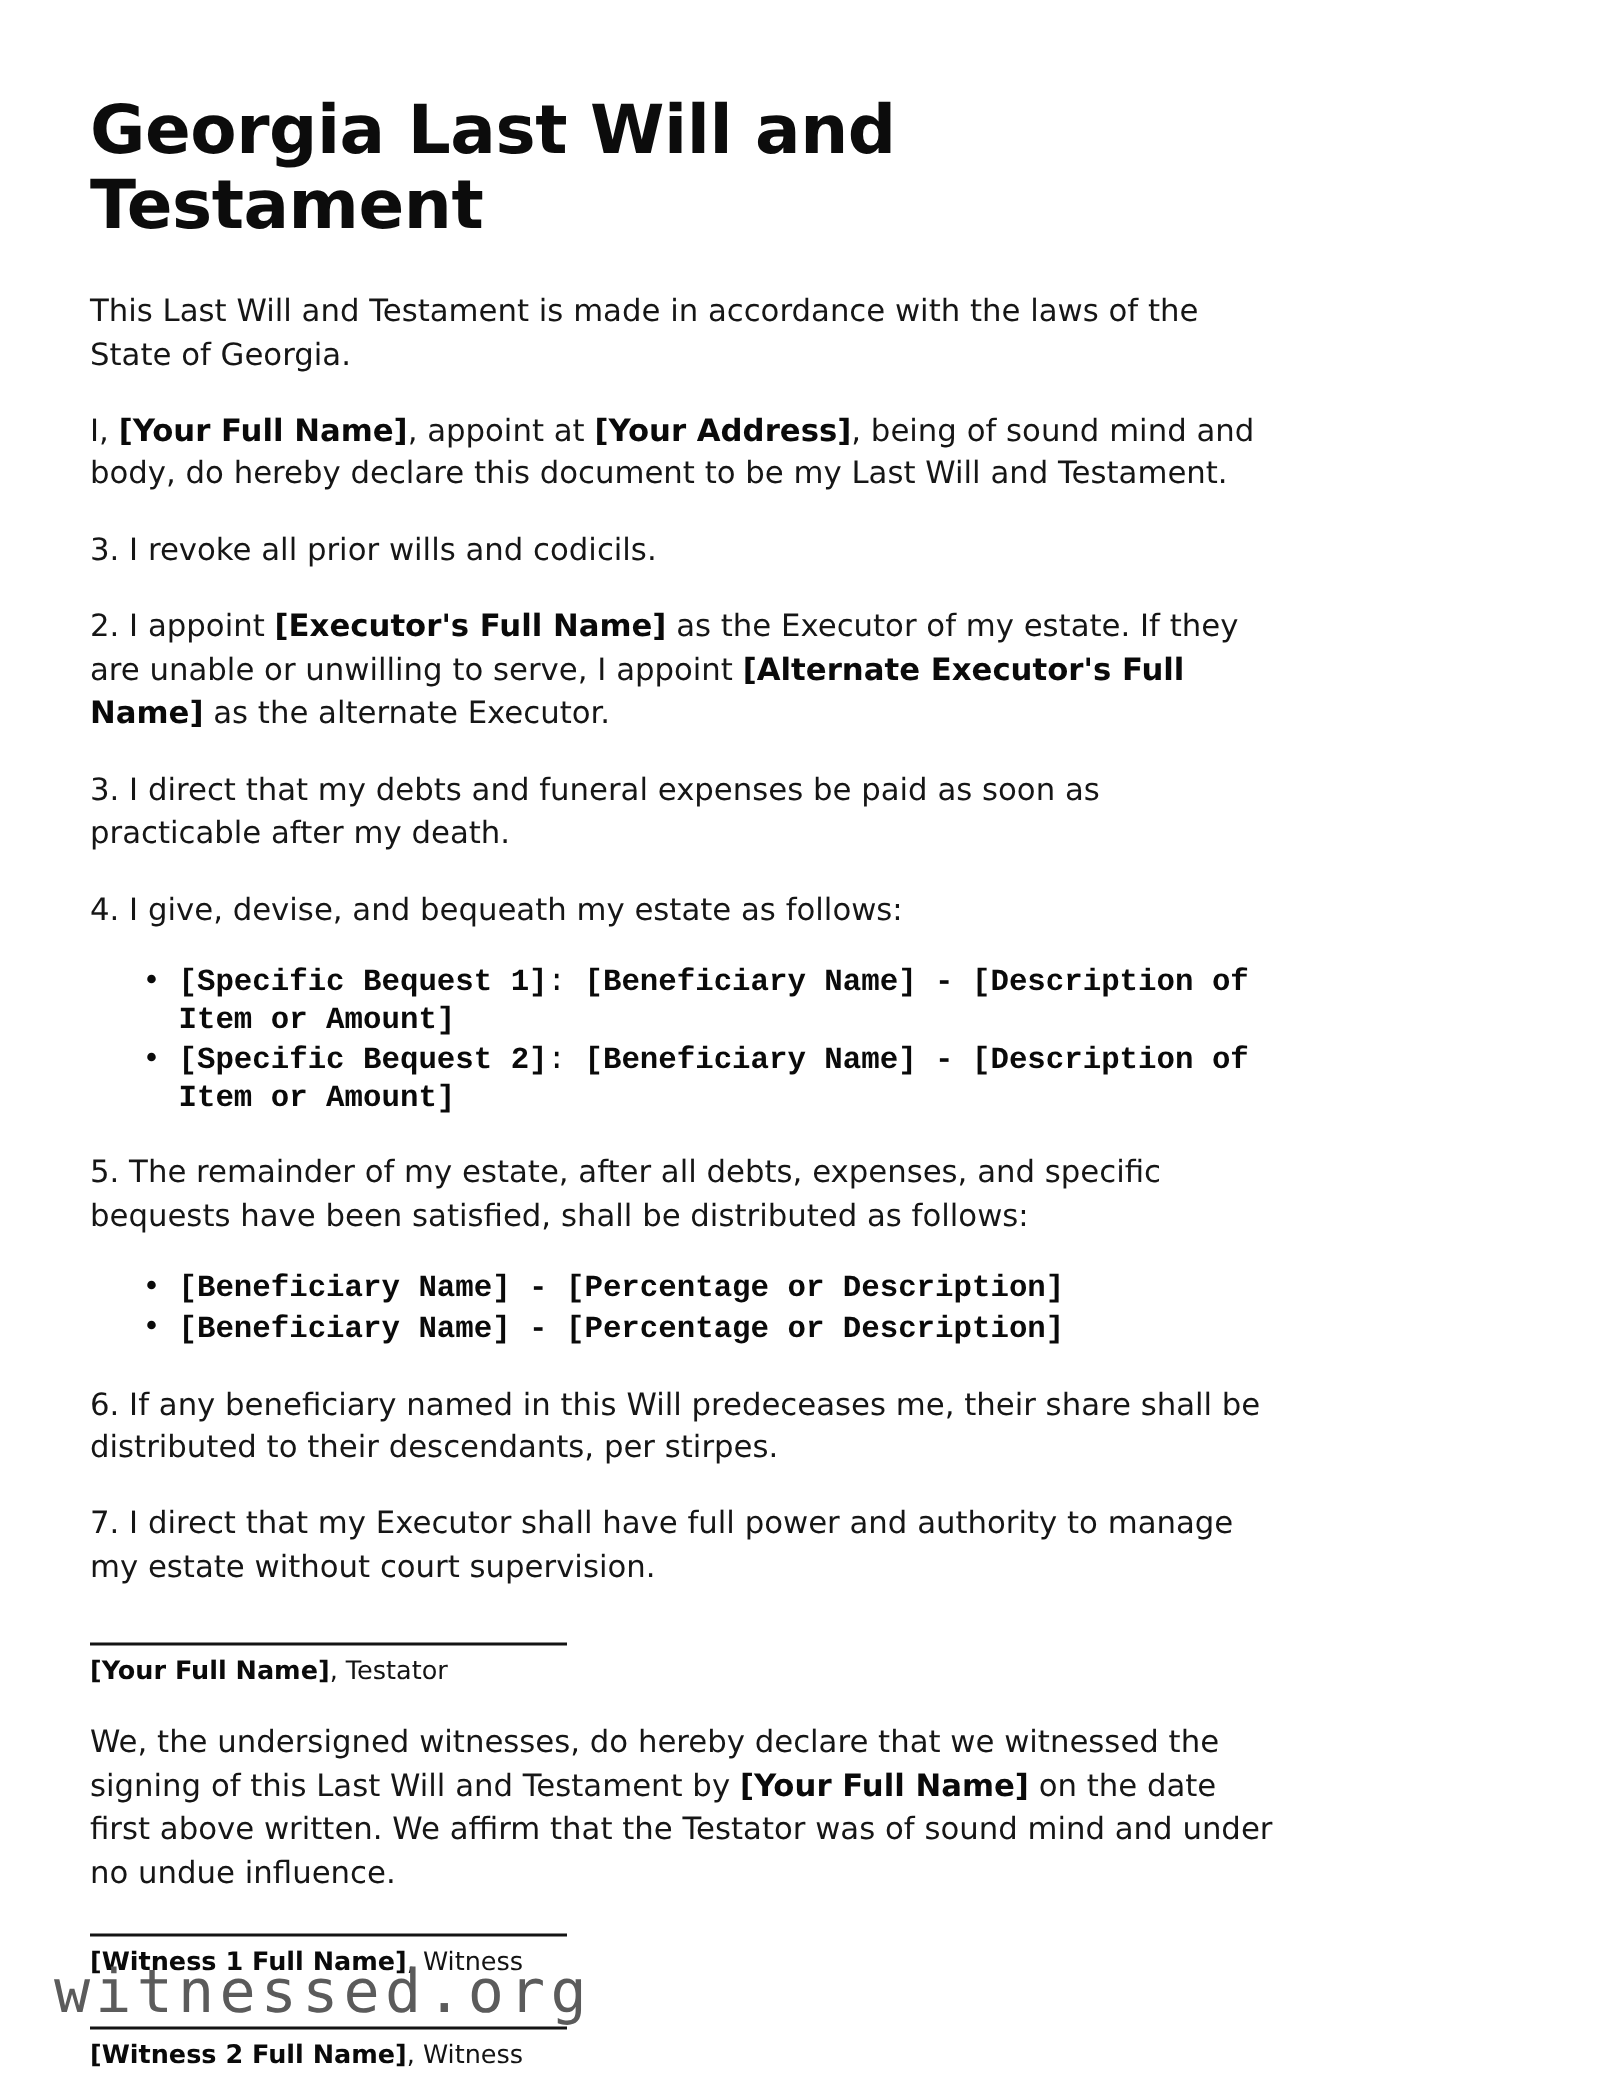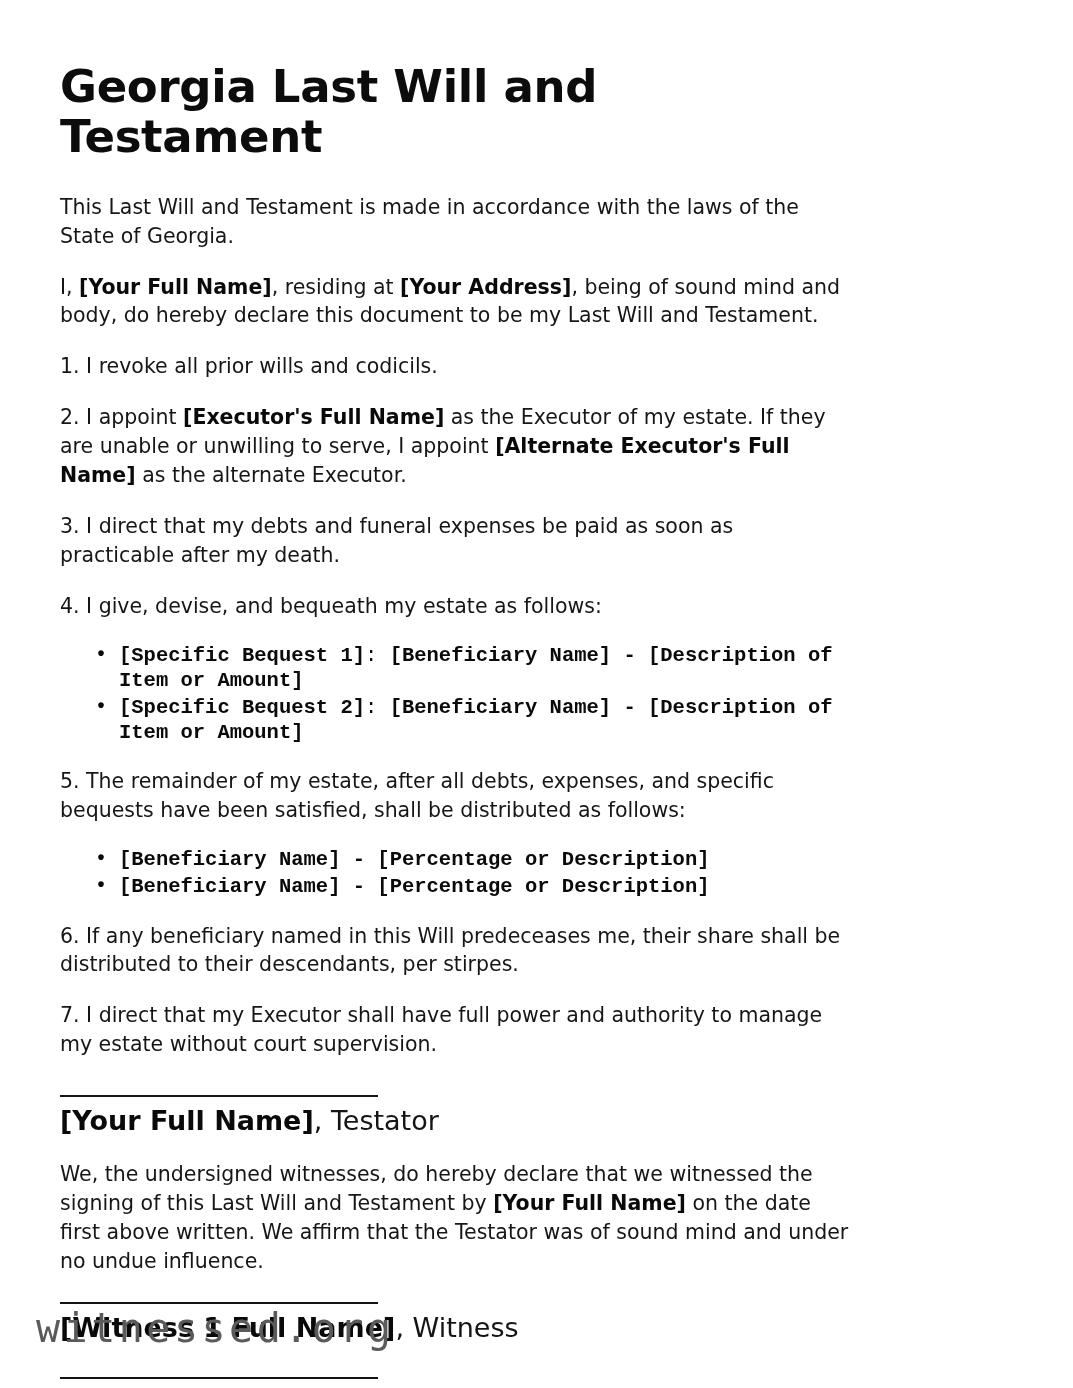--- a/index.html
+++ b/index.html
@@ -79,21 +79,21 @@
   }
   .sig-line {
     width: 318px;
     height: 0;
     border: 0;
     border-top: 2px solid #141414;
     margin: 0 0 6px 0;
     padding: 0;
   }
   .sig-label {
-    font-size: 27px;
+    font-size: 17px;
     line-height: 1.3;
     margin: 0;
   }
   .spacer-sm { height: 10px; }
   .spacer-md { height: 26px; }
   .footer-brand {
     position: absolute;
     left: 36px;
     top: 1305px;
     font-family: "DejaVu Sans Mono", "Liberation Mono", monospace;
@@ -108,25 +108,25 @@
 
 <div class="page">
 
   <h1 class="doc-title">Georgia Last Will and Testament</h1>
 
   <p class="para">
     <span>This Last Will and Testament is made in accordance with the laws of the State of Georgia.</span>
   </p>
 
   <p class="para">
-    <span>I, </span><strong>[Your Full Name]</strong><span>, residing at </span><strong>[Your Address]</strong><span>, being of sound mind and body, do hereby declare this document to be my Last Will and Testament.</span>
-  </p>
-
-  <p class="para">
-    <span>1. I revoke all prior wills and codicils.</span>
+    <span>I, </span><strong>[Your Full Name]</strong><span>, appoint at </span><strong>[Your Address]</strong><span>, being of sound mind and body, do hereby declare this document to be my Last Will and Testament.</span>
+  </p>
+
+  <p class="para">
+    <span>3. I revoke all prior wills and codicils.</span>
   </p>
 
   <p class="para">
     <span>2. I appoint </span><strong>[Executor's Full Name]</strong><span> as the Executor of my estate. If they are unable or unwilling to serve, I appoint </span><strong>[Alternate Executor's Full Name]</strong><span> as the alternate Executor.</span>
   </p>
 
   <p class="para">
     <span>3. I direct that my debts and funeral expenses be paid as soon as practicable after my death.</span>
   </p>
 

